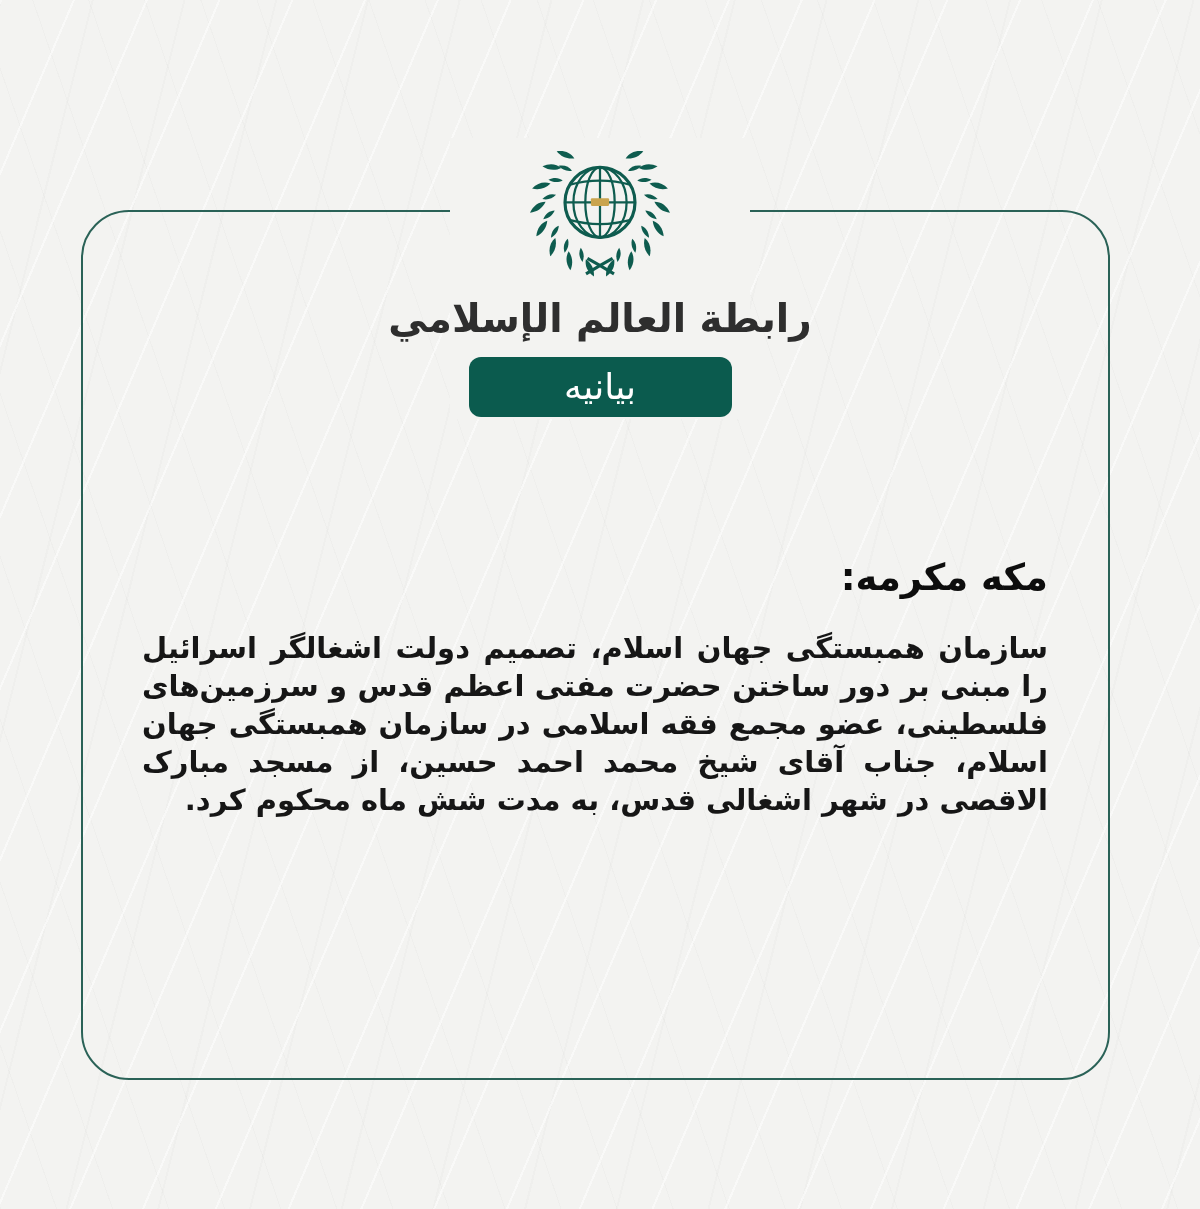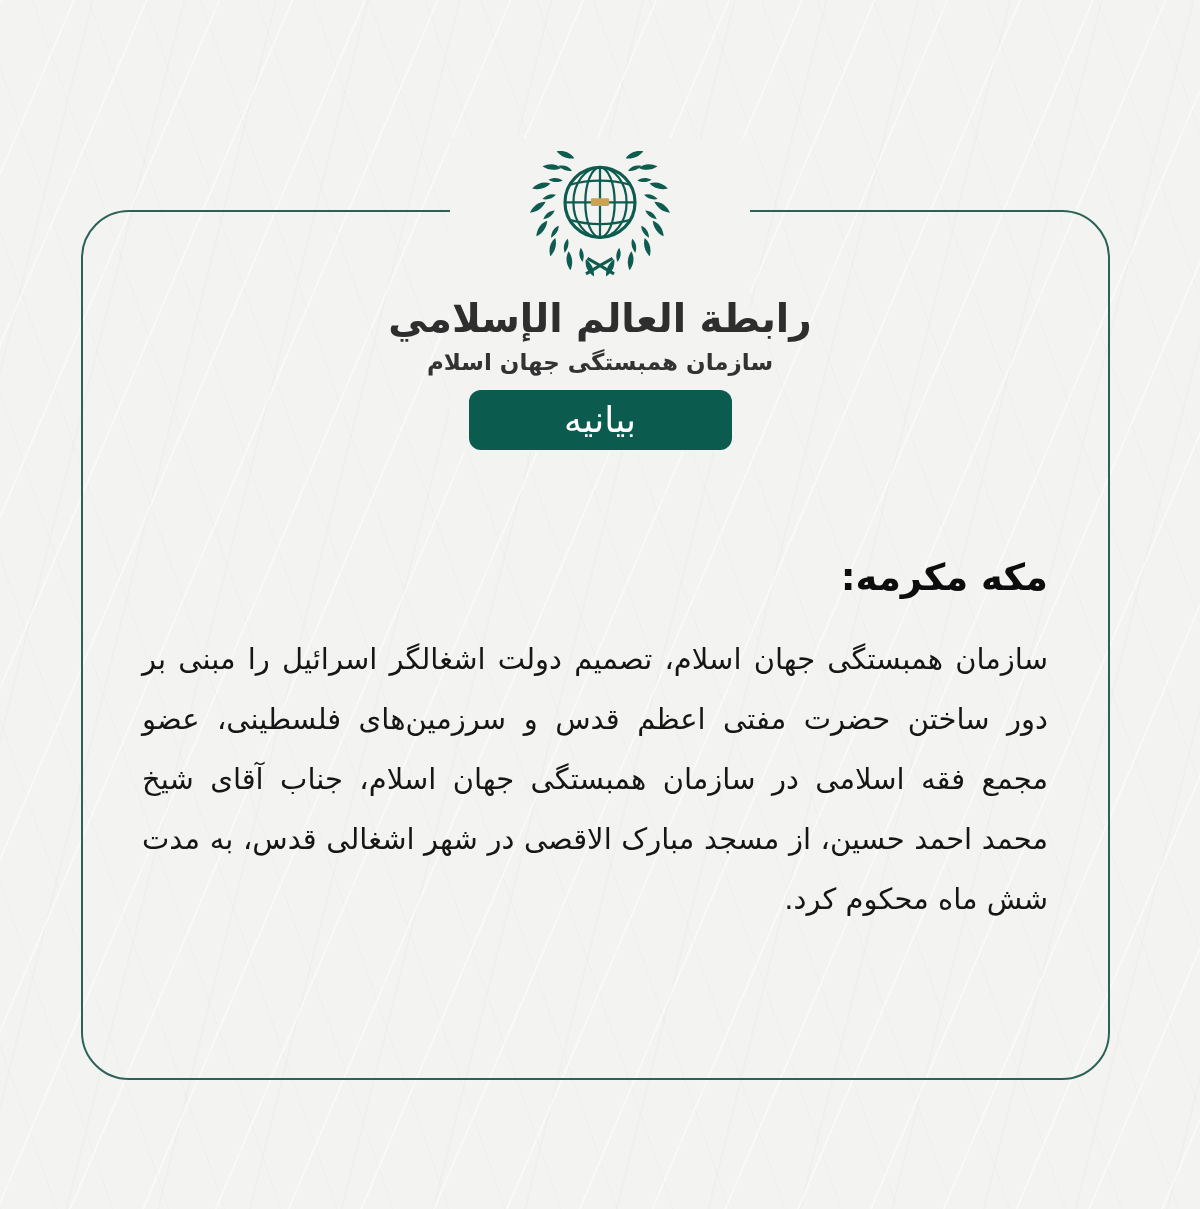--- a/index.html
+++ b/index.html
@@ -54,21 +54,21 @@
     display:flex;align-items:center;justify-content:center;
     color:#ffffff;font-weight:normal;font-size:36px;
   }
   .dateline{
     position:absolute;top:524px;right:152px;z-index:2;
     font-weight:bold;font-size:37px;color:#0d0d0d;margin-top:32px;
   }
   .para{
     position:absolute;right:152px;left:142px;z-index:2;
     direction:rtl;text-align:justify;
-    font-weight:normal;font-size:29px;line-height:60px;color:var(--ink);
+    font-weight:bold;font-size:29px;line-height:38px;color:var(--ink);
   }
   .para-1{top:629px;}
   .para-2{top:832px;}
   .g-stroke{fill:none;stroke:#0e5c4f;}
 </style>
 </head>
 <body>
 
 <div class="canvas">
 
@@ -129,21 +129,20 @@
       </g>
 
       <g>
         <path class="g-stroke" d="M82 166 Q100 176 120 188" stroke-width="4.5"></path>
         <path class="g-stroke" d="M118 166 Q100 176 80 188" stroke-width="4.5"></path>
       </g>
     </svg>
 
     <div class="calligraphy" dir="rtl">رابطة العالم الإسلامي</div>
 
-    <div class="subtitle" dir="rtl">سازمان همبستگی جهان اسلام</div>
 
     <div class="banner" dir="rtl">بیانیه</div>
   </div>
 
   <div class="dateline" dir="rtl">مکه مکرمه:</div>
 
   <p class="para para-1" dir="rtl">سازمان همبستگی جهان اسلام، تصمیم دولت اشغالگر اسرائیل را مبنی بر دور ساختن حضرت مفتی اعظم قدس و سرزمین‌های فلسطینی، عضو مجمع فقه اسلامی در سازمان همبستگی جهان اسلام، جناب آقای شیخ محمد احمد حسین، از مسجد مبارک الاقصی در شهر اشغالی قدس، به مدت شش ماه محکوم کرد.</p>
 
 
 </div>

